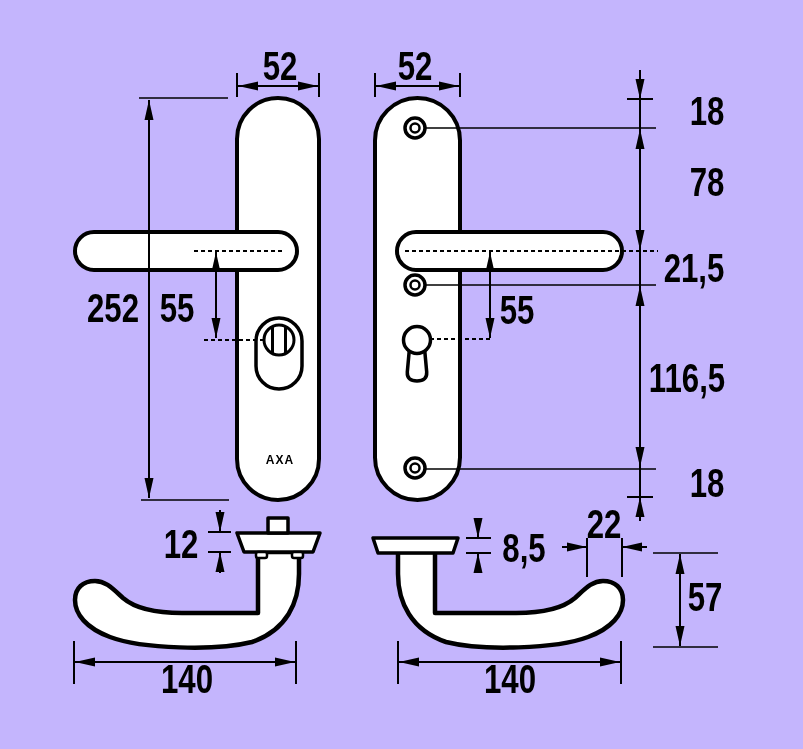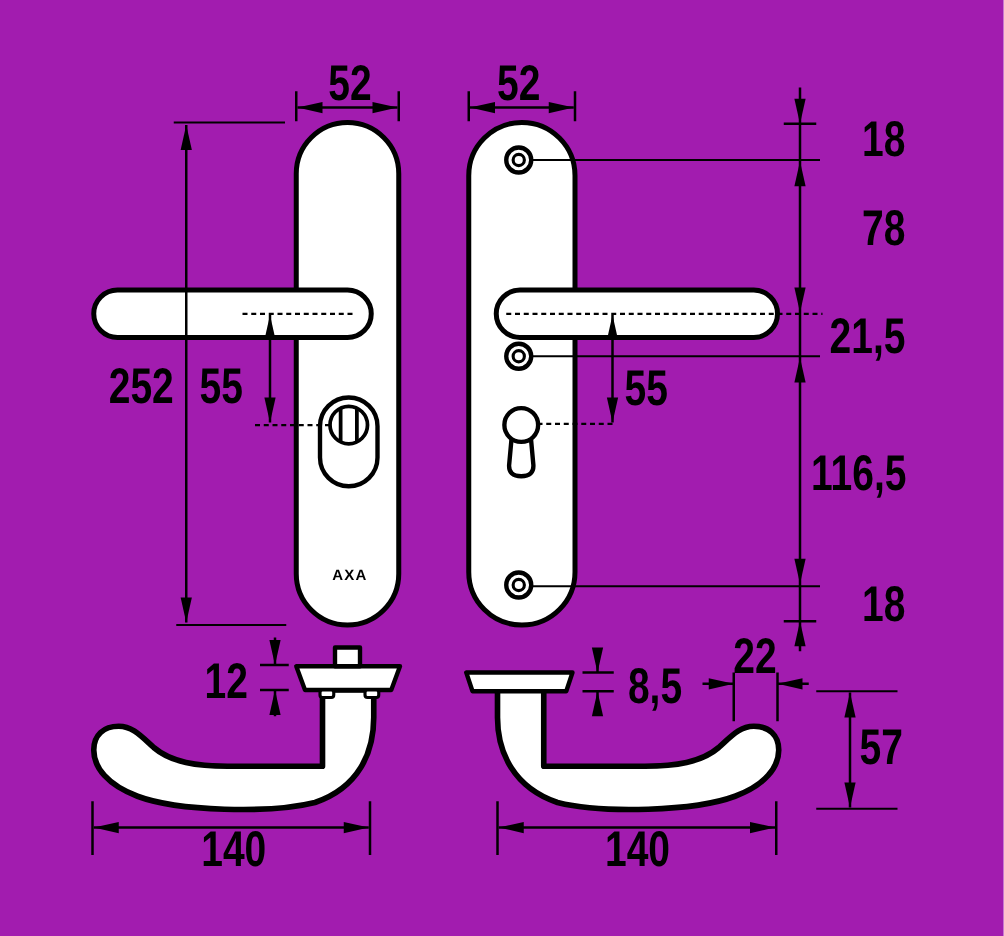--- a/index.html
+++ b/index.html
@@ -1,19 +1,19 @@
 <!DOCTYPE html>
 <html><head>
 <meta charset="utf-8">
 <style>
   html,body{margin:0;padding:0;background:#fff;}
   .canvas{
     position:relative;
     width:803px;height:749px;
-    background:#a21caf;
+    background:#c4b5fd;
     font-family:"Liberation Sans",sans-serif;
     overflow:hidden;
   }
   svg{display:block;}
   .part{fill:#ffffff;stroke:#000000;stroke-width:4;stroke-linejoin:round;}
   .part35{fill:#ffffff;stroke:#000000;stroke-width:3.5;stroke-linejoin:round;}
   .part45{fill:#ffffff;stroke:#000000;stroke-width:4.5;stroke-linejoin:round;}
   .detail{fill:none;stroke:#000000;stroke-width:3;}
   .screw-outer{fill:#ffffff;stroke:#000000;stroke-width:3.5;}
   .screw-inner{fill:#ffffff;stroke:#000000;stroke-width:2.5;}

